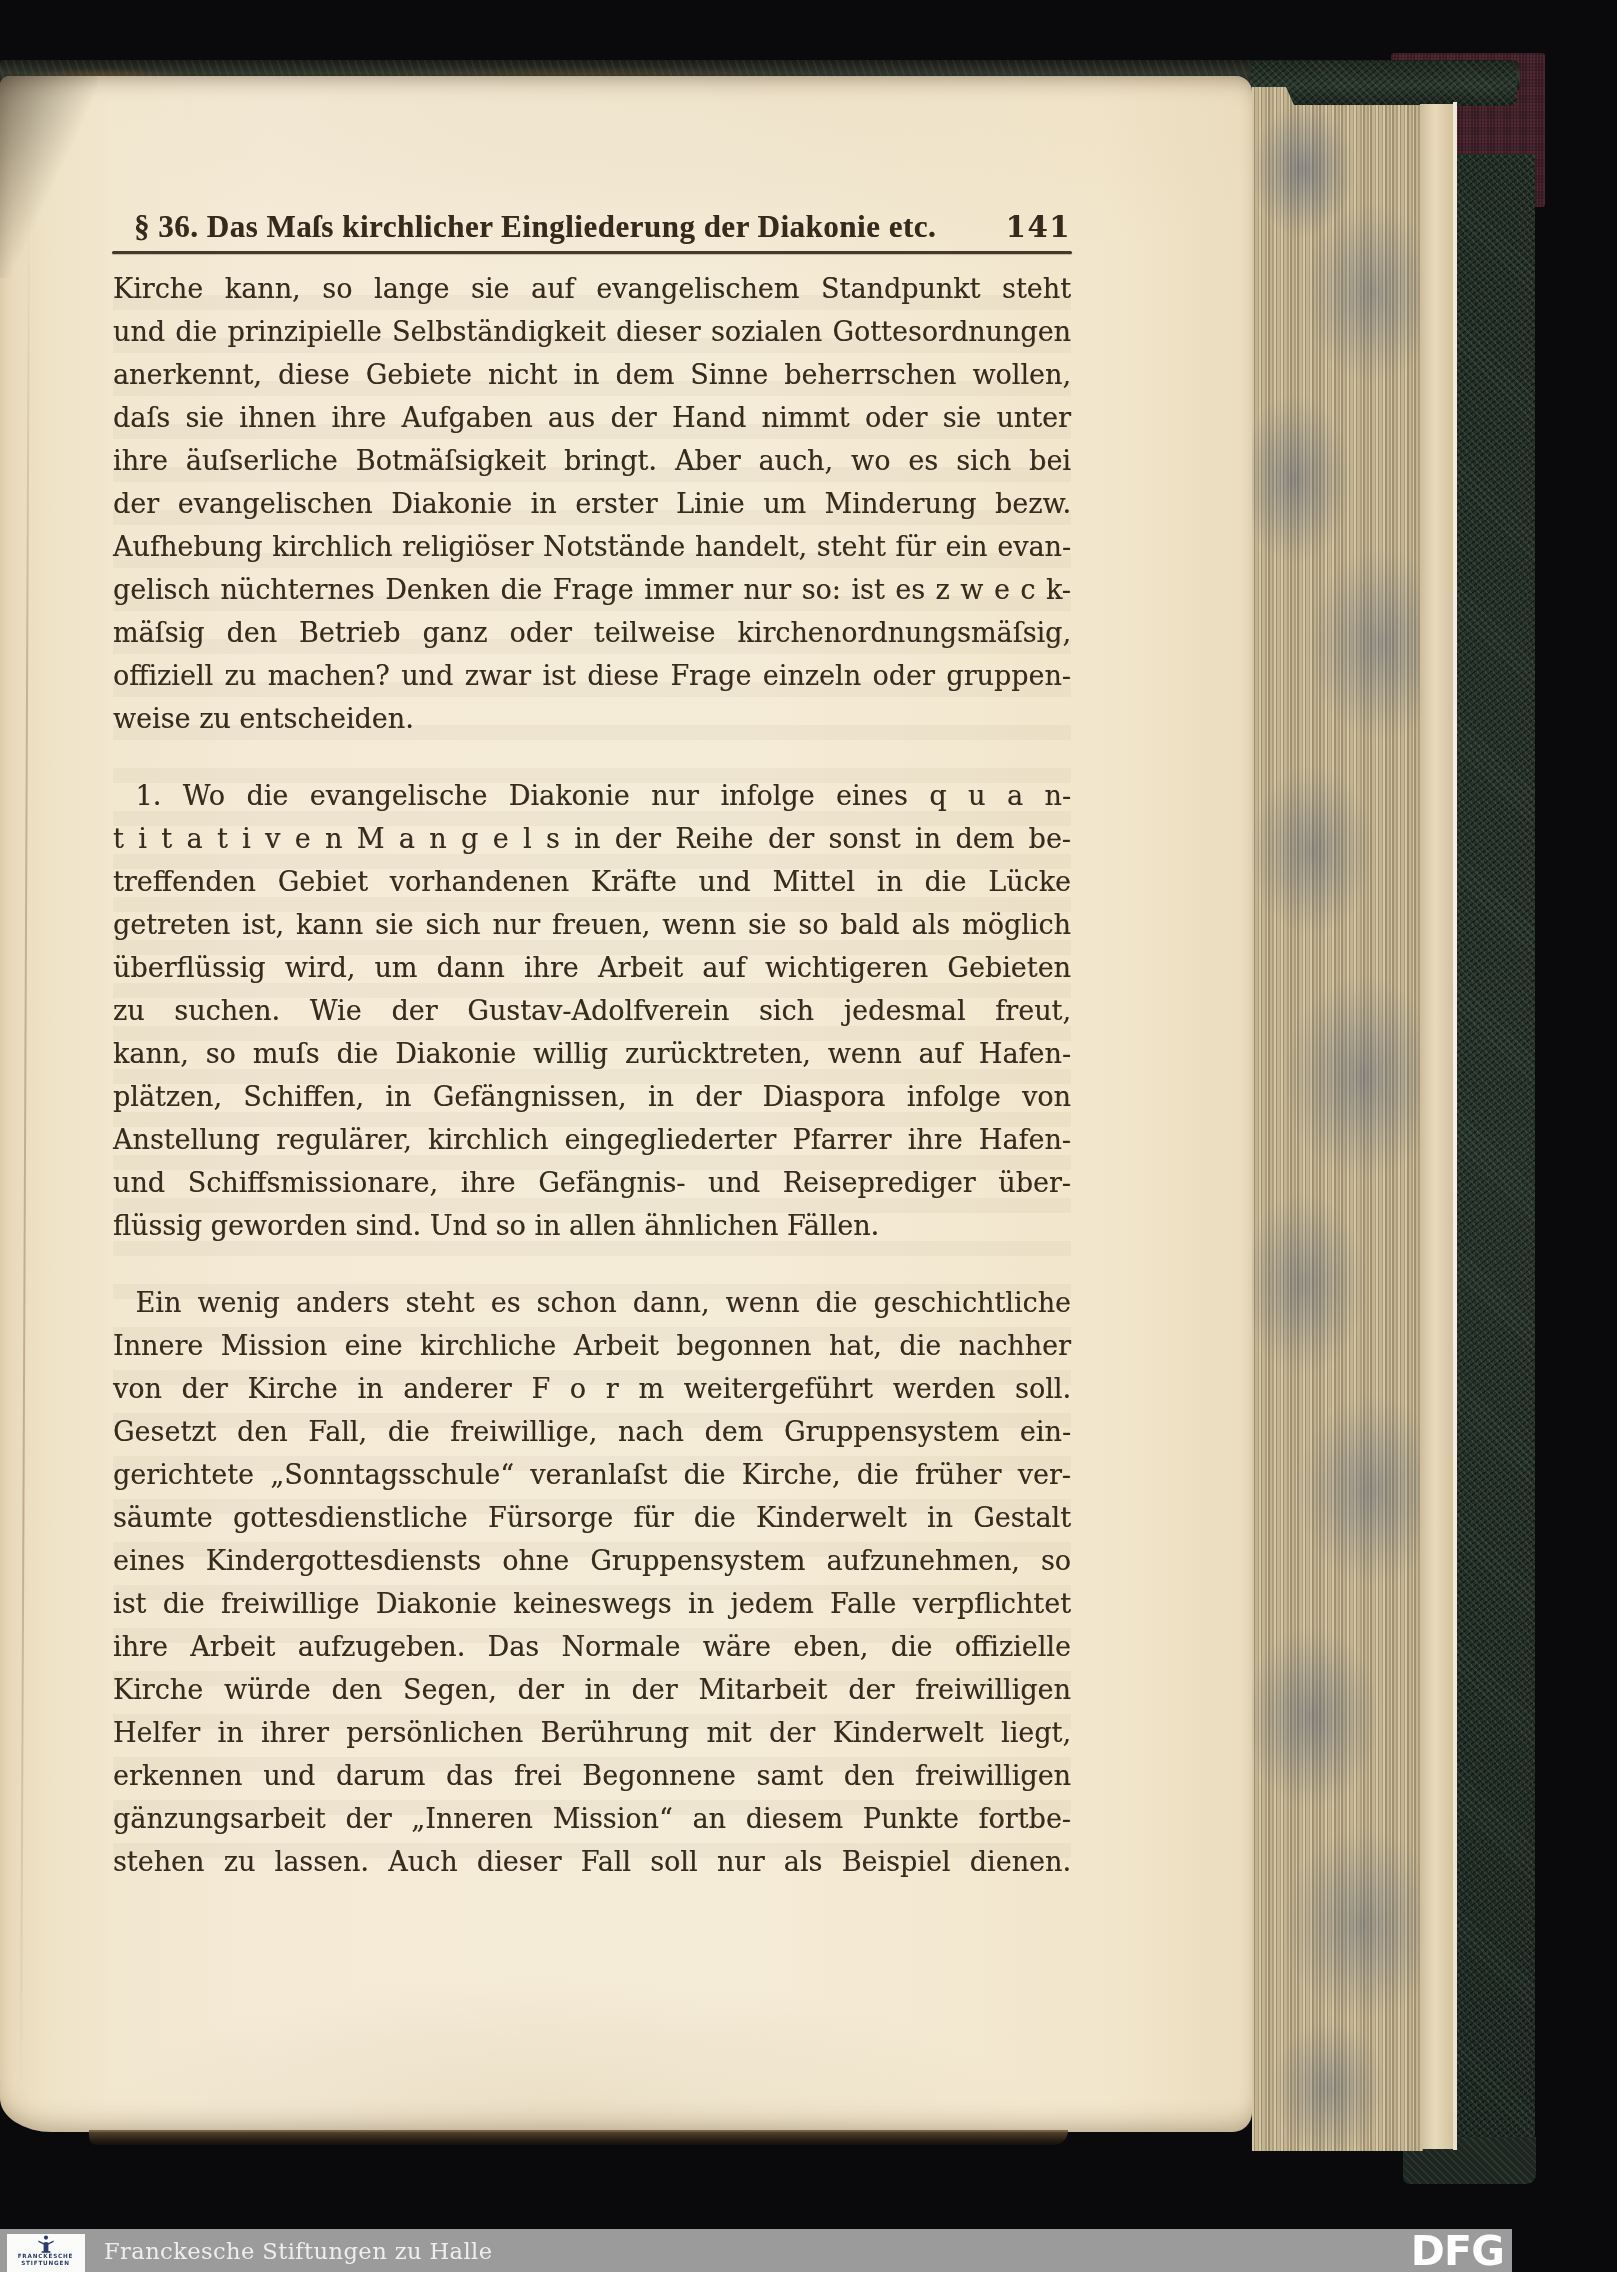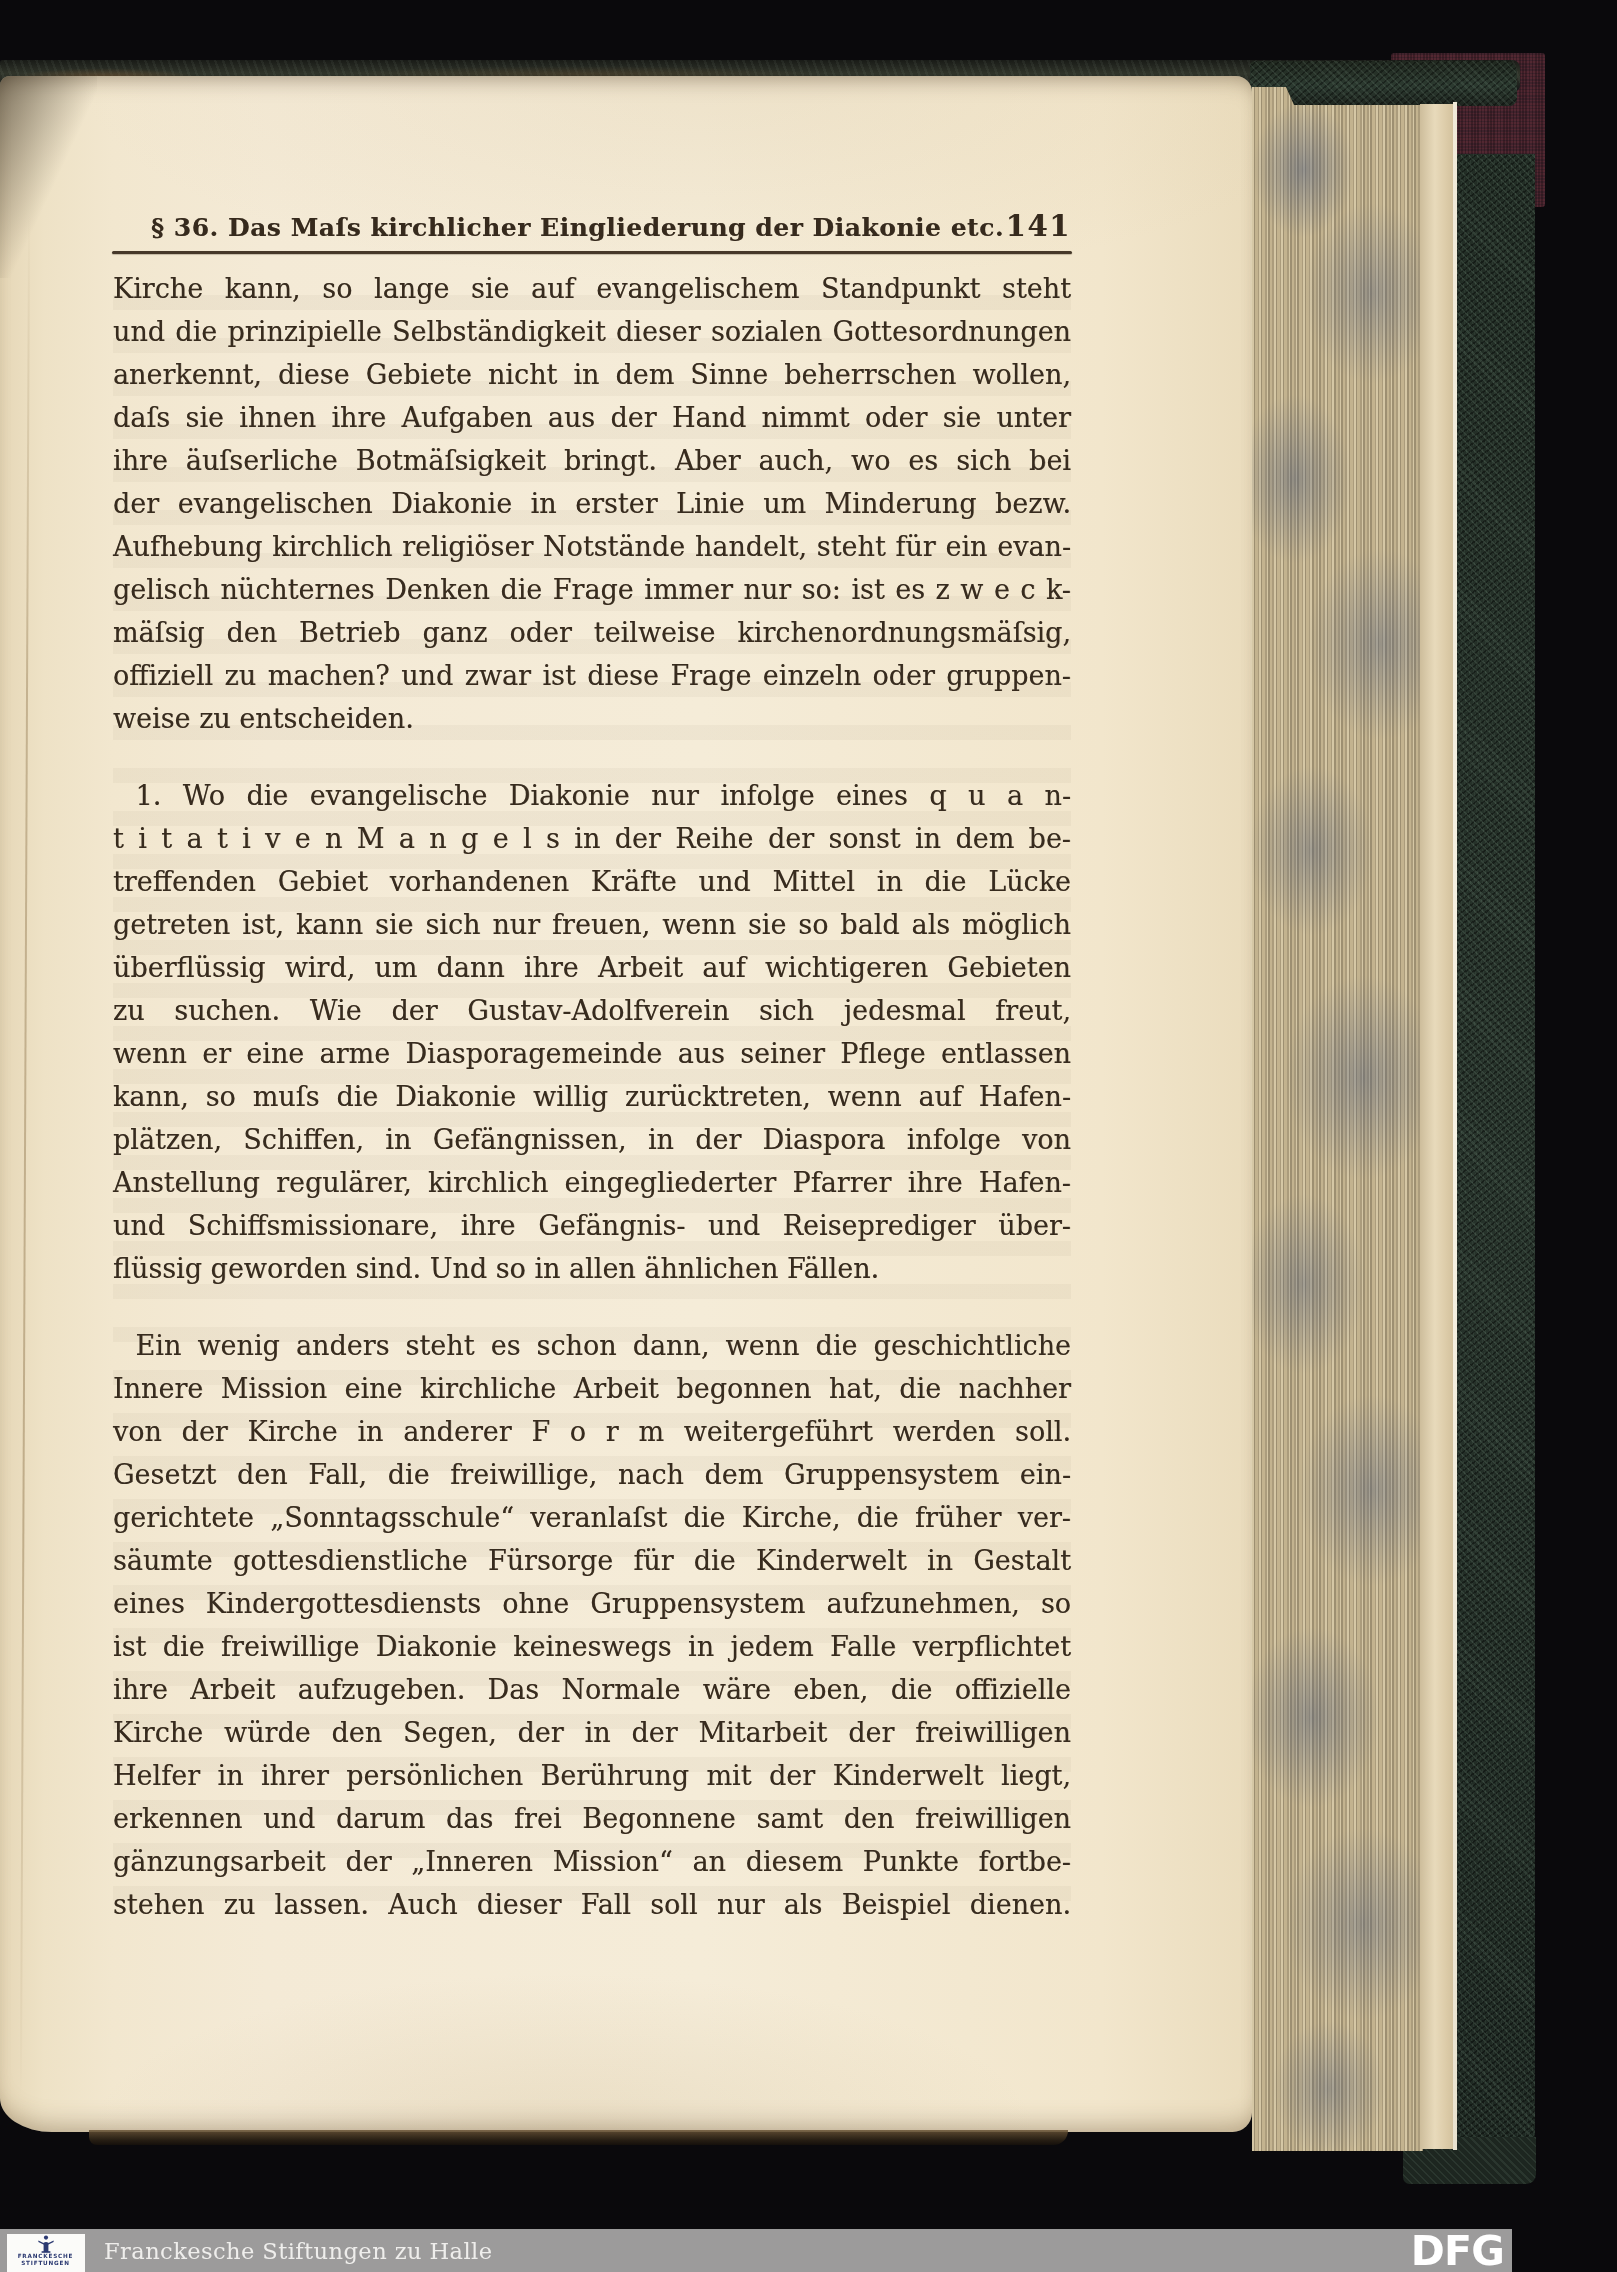--- a/index.html
+++ b/index.html
@@ -80,22 +80,22 @@
     background:linear-gradient(115deg, rgba(40,32,22,.55), transparent 55%);
     border-radius:9.7px 0 0 0;}
 
   .under-page-strip{position:absolute;left:89px;top:2130px;width:979px;height:14.6px;
     background:linear-gradient(180deg,#6c5638,#2a2014 70%,#17110b);
     border-radius:0 0 14.6px 8px;opacity:.85;}
 
   
   .page-header{position:absolute;left:113px;top:133px;width:958px;display:flex;align-items:baseline;
     color:#362a1d;}
-  .header-title{margin-left:38px;font-size:25px;font-weight:600;letter-spacing:0.5px;
-    text-shadow:0.2px 0.2px 0.6px rgba(54,42,29,.5);}
+  .header-title{margin-left:21px;font-size:31px;font-weight:600;letter-spacing:0.5px;
+    text-shadow:0.2px 0.2px 0.6px rgba(54,42,29,.5);font-family:Liberation Serif, serif;}
   .header-num{margin-left:auto;font-size:29px;font-weight:600;letter-spacing:1.6px;
     text-shadow:0.2px 0.2px 0.6px rgba(54,42,29,.5);}
   .header-rule{position:absolute;left:112px;top:175px;width:960px;height:3.2px;background:#463829;
     border-radius:1.6px;box-shadow:0 0.8px 0.8px rgba(70,56,40,.35);}
 
   .text-block{position:absolute;left:113px;top:191px;width:958px;color:#372b1e;
     background:repeating-linear-gradient(180deg, transparent 0 28px, rgba(124,109,84,.06) 28px 43px);}
   .line{height:43px;line-height:43px;font-size:27px;
     text-align:justify;text-align-last:justify;white-space:nowrap;
     text-shadow:0.3px 0.3px 0.6px rgba(58,45,32,.5);}
@@ -153,21 +153,20 @@
         <div class="line">gelisch nüchternes Denken die Frage immer nur so: ist es z w e c k-</div>
         <div class="line">mäſsig den Betrieb ganz oder teilweise kirchenordnungsmäſsig,</div>
         <div class="line">offiziell zu machen? und zwar ist diese Frage einzeln oder gruppen-</div>
         <div class="line short">weise zu entscheiden.</div>
         <div class="line indent">1. Wo die evangelische Diakonie nur infolge eines q u a n-</div>
         <div class="line">t i t a t i v e n  M a n g e l s  in der Reihe der sonst in dem be-</div>
         <div class="line">treffenden Gebiet vorhandenen Kräfte und Mittel in die Lücke</div>
         <div class="line">getreten ist, kann sie sich nur freuen, wenn sie so bald als möglich</div>
         <div class="line">überflüssig wird, um dann ihre Arbeit auf wichtigeren Gebieten</div>
         <div class="line">zu suchen. Wie der Gustav-Adolfverein sich jedesmal freut,</div>
-        <div class="line">wenn er eine arme Diasporagemeinde aus seiner Pflege entlassen</div>
         <div class="line">kann, so muſs die Diakonie willig zurücktreten, wenn auf Hafen-</div>
         <div class="line">plätzen, Schiffen, in Gefängnissen, in der Diaspora infolge von</div>
         <div class="line">Anstellung regulärer, kirchlich eingegliederter Pfarrer ihre Hafen-</div>
         <div class="line">und Schiffsmissionare, ihre Gefängnis- und Reiseprediger über-</div>
         <div class="line short">flüssig geworden sind. Und so in allen ähnlichen Fällen.</div>
         <div class="line indent">Ein wenig anders steht es schon dann, wenn die geschichtliche</div>
         <div class="line">Innere Mission eine kirchliche Arbeit begonnen hat, die nachher</div>
         <div class="line">von der Kirche in anderer F o r m weitergeführt werden soll.</div>
         <div class="line">Gesetzt den Fall, die freiwillige, nach dem Gruppensystem ein-</div>
         <div class="line">gerichtete „Sonntagsschule“ veranlaſst die Kirche, die früher ver-</div>

